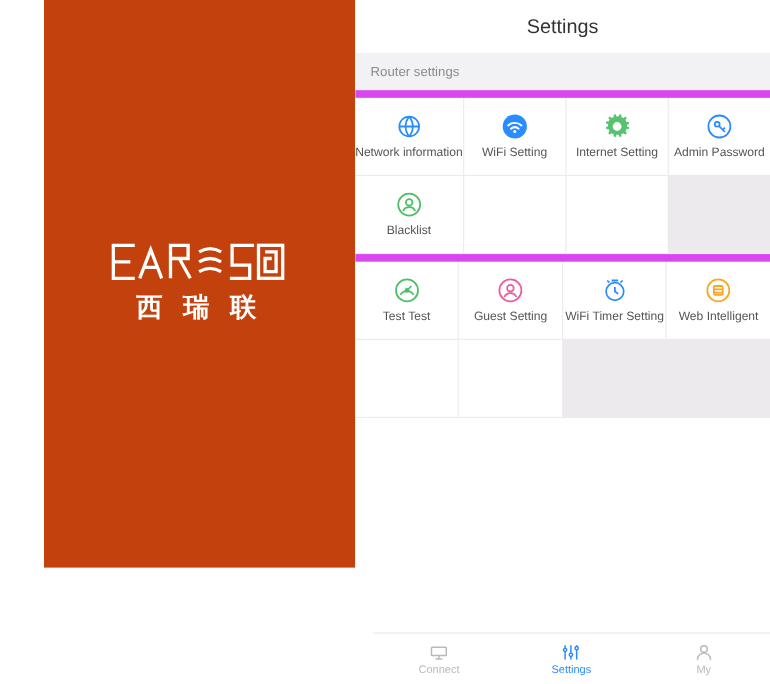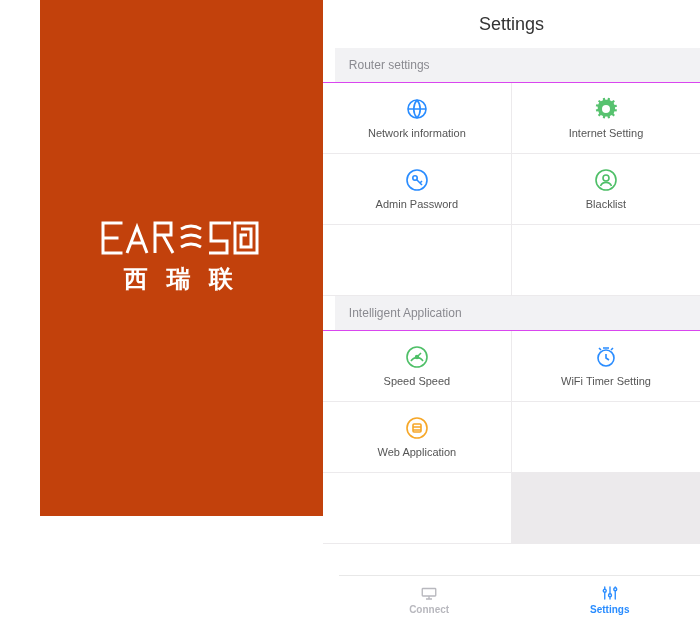--- a/index.html
+++ b/index.html
@@ -55,28 +55,27 @@
     align-items: center;
     justify-content: center;
     font-size: 18px;
     color: #333;
   }
   .section-header {
     background: #f2f2f4;
     color: #8a8a90;
     font-size: 12px;
     padding: 10px 14px;
-    margin-left: 12px;
   }
   .grid {
     display: grid;
-    grid-template-columns: repeat(2, 1fr);
+    grid-template-columns: repeat(4, 1fr);
     background: #eceaec;
     gap: 1px;
-    border-top: 1px solid #d946ef;
+    border-top: 7px solid #d946ef;
     border-bottom: 1px solid #eceaec;
   }
   .tile {
     background: #ffffff;
     height: 70px;
     display: flex;
     flex-direction: column;
     align-items: center;
     justify-content: center;
     cursor: pointer;
@@ -104,21 +103,20 @@
   }
   .tabbar {
     position: absolute;
     bottom: 0;
     left: 16px;
     right: 0;
     height: 46px;
     border-top: 1px solid #e8e8e8;
     display: flex;
     background: #fff;
-    font-weight: bold;
   }
   .tab {
     flex: 1;
     display: flex;
     flex-direction: column;
     align-items: center;
     justify-content: center;
     font-size: 10px;
     color: #b8b8be;
     cursor: pointer;
@@ -173,20 +171,33 @@
         <div class="tile">
           <div class="tile-icon">
             <svg width="24" height="24" viewBox="0 0 24 24" fill="none" stroke="#298cff" stroke-width="1.6">
               <circle cx="12" cy="12" r="9"></circle>
               <path d="M3 12 h18 M12 3 a14 14 0 0 0 0 18 M12 3 a14 14 0 0 1 0 18"></path>
             </svg>
           </div>
           <div class="tile-label">Network information</div>
         </div>
 
+        <div class="tile">
+          <div class="tile-icon">
+            <svg width="24" height="24" viewBox="0 0 24 24">
+              <circle cx="12" cy="12" r="11" fill="#298cff"></circle>
+              <g stroke="#ffffff" stroke-width="1.8" fill="none" stroke-linecap="round">
+                <path d="M6 11 a9 9 0 0 1 12 0"></path>
+                <path d="M8.5 14 a5.5 5.5 0 0 1 7 0"></path>
+              </g>
+              <circle cx="12" cy="16.5" r="1.4" fill="#ffffff"></circle>
+            </svg>
+          </div>
+          <div class="tile-label">WiFi Setting</div>
+        </div>
 
 
         <div class="tile">
           <div class="tile-icon">
             <svg width="24" height="24" viewBox="0 0 24 24" fill="#4ebf67">
               <path d="M12 8a4 4 0 1 0 0 8 4 4 0 0 0 0-8zm9 4l2 .5-.5 2-2-.2a9 9 0 0 1-.9 2.1l1.3 1.6-1.4 1.4-1.6-1.3a9 9 0 0 1-2.1.9l.2 2-2 .5-.5-2a9 9 0 0 1-2.2 0l-.5 2-2-.5.2-2a9 9 0 0 1-2.1-.9l-1.6 1.3-1.4-1.4 1.3-1.6a9 9 0 0 1-.9-2.1l-2 .2-.5-2 2-.5a9 9 0 0 1 0-2.2l-2-.5.5-2 2 .2a9 9 0 0 1 .9-2.1L3.9 4.3l1.4-1.4 1.6 1.3a9 9 0 0 1 2.1-.9l-.2-2 2-.5.5 2a9 9 0 0 1 2.2 0l.5-2 2 .5-.2 2a9 9 0 0 1 2.1.9l1.6-1.3 1.4 1.4-1.3 1.6a9 9 0 0 1 .9 2.1l2-.2.5 2-2 .5a9 9 0 0 1 0 2.2z" opacity="0.95"></path>
               <circle cx="12" cy="12" r="3" fill="#fff"></circle>
             </svg>
           </div>
           <div class="tile-label">Internet Setting</div>
@@ -212,56 +223,65 @@
             </svg>
           </div>
           <div class="tile-label">Blacklist</div>
         </div>
 
 
         <div class="tile blank"></div>
         <div class="tile blank"></div>
       </div>
 
-      <div class="section-header">Intelligent Application</div>
       <div class="grid">
 
         <div class="tile">
           <div class="tile-icon">
             <svg width="24" height="24" viewBox="0 0 24 24" fill="none" stroke="#4ebf67" stroke-width="1.6">
               <circle cx="12" cy="12" r="10"></circle>
               <path d="M12 12 L16 8"></path>
               <circle cx="12" cy="12" r="1.4" fill="#4ebf67"></circle>
               <path d="M6 16 a7 7 0 0 1 12 0"></path>
             </svg>
           </div>
-          <div class="tile-label">Speed Speed</div>
-        </div>
-
+          <div class="tile-label">Test Test</div>
+        </div>
+
+        <div class="tile">
+          <div class="tile-icon">
+            <svg width="24" height="24" viewBox="0 0 24 24" fill="none" stroke="#e85fa0" stroke-width="1.6">
+              <circle cx="12" cy="12" r="10"></circle>
+              <circle cx="12" cy="10" r="3"></circle>
+              <path d="M6.5 18 a6 6 0 0 1 11 0"></path>
+            </svg>
+          </div>
+          <div class="tile-label">Guest Setting</div>
+        </div>
 
         <div class="tile">
           <div class="tile-icon">
             <svg width="24" height="24" viewBox="0 0 24 24" fill="none" stroke="#298cff" stroke-width="1.6">
               <circle cx="12" cy="13" r="8"></circle>
               <path d="M12 9 v4 l3 2"></path>
               <path d="M9 3 h6 M7 5 l-2 -2 M17 5 l2 -2"></path>
             </svg>
           </div>
           <div class="tile-label">WiFi Timer Setting</div>
         </div>
 
         <div class="tile">
           <div class="tile-icon">
             <svg width="24" height="24" viewBox="0 0 24 24" fill="none" stroke="#f6a728" stroke-width="1.6">
               <circle cx="12" cy="12" r="10"></circle>
               <rect x="8" y="8" width="8" height="8" rx="1"></rect>
               <path d="M8 11 h8 M8 14 h8"></path>
             </svg>
           </div>
-          <div class="tile-label">Web Application</div>
+          <div class="tile-label">Web Intelligent</div>
         </div>
 
         <div class="tile blank"></div>
         <div class="tile blank"></div>
       </div>
     </div>
 
     <div class="tabbar">
       <div class="tab">
         <div class="tab-icon">
@@ -276,16 +296,25 @@
         <div class="tab-icon">
           <svg width="18" height="18" viewBox="0 0 24 24" fill="none" stroke="#298cff" stroke-width="1.8" stroke-linecap="round">
             <path d="M5 4 v16 M12 4 v16 M19 4 v16"></path>
             <circle cx="5" cy="9" r="2" fill="#fff"></circle>
             <circle cx="12" cy="15" r="2" fill="#fff"></circle>
             <circle cx="19" cy="7" r="2" fill="#fff"></circle>
           </svg>
         </div>
         <span>Settings</span>
       </div>
+      <div class="tab">
+        <div class="tab-icon">
+          <svg width="18" height="18" viewBox="0 0 24 24" fill="none" stroke="#b8b8be" stroke-width="1.8">
+            <circle cx="12" cy="8" r="4"></circle>
+            <path d="M4 21 a8 8 0 0 1 16 0"></path>
+          </svg>
+        </div>
+        <span>My</span>
+      </div>
     </div>
 
   </div>
 </div>
 
 </body></html>

